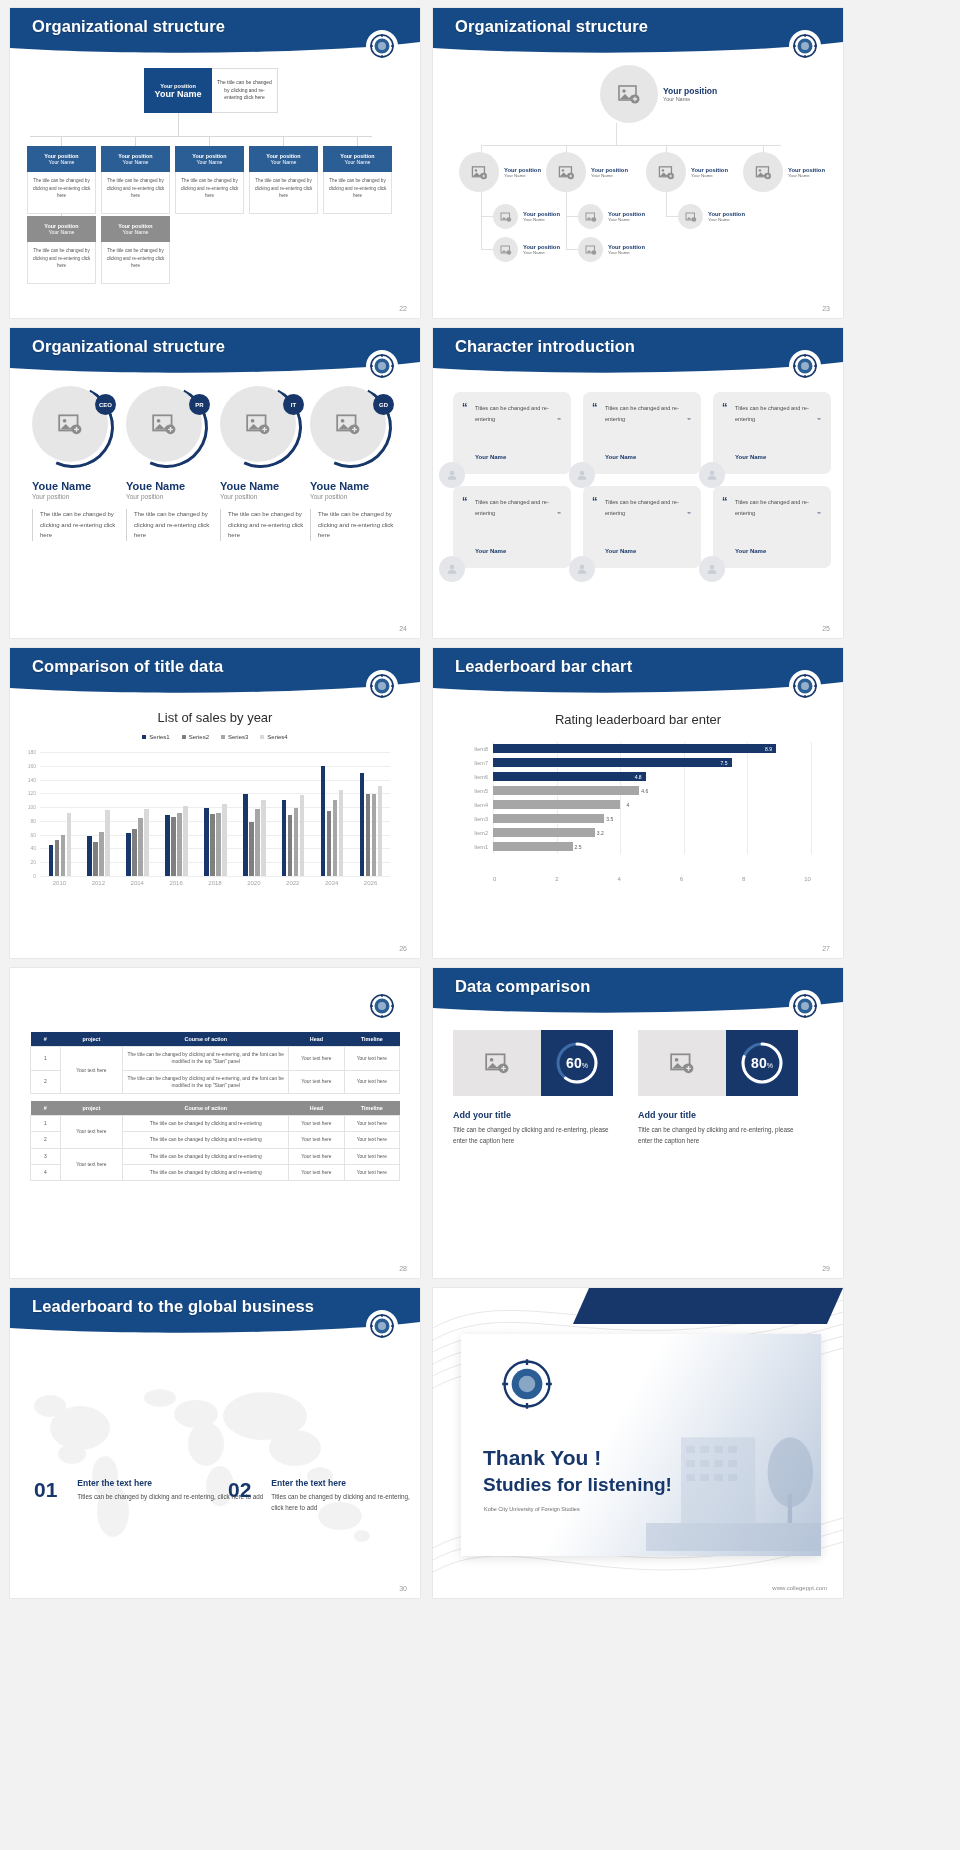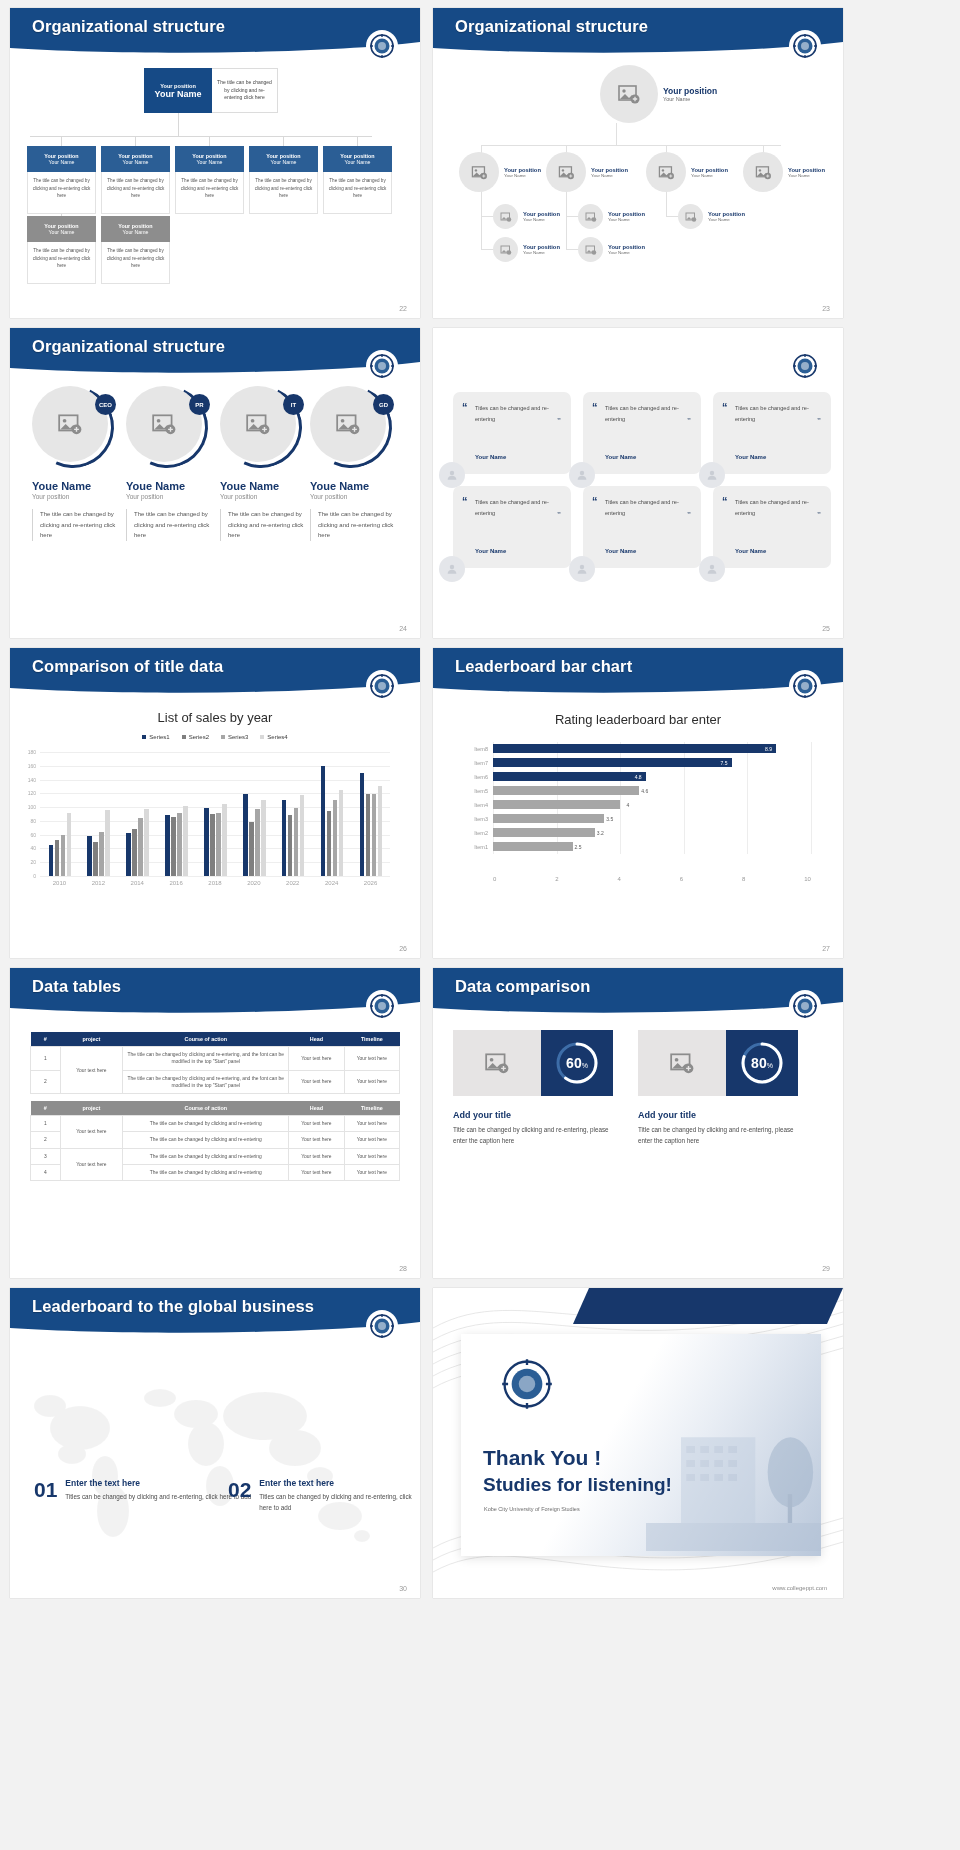--- a/index.html
+++ b/index.html
@@ -150,21 +150,21 @@
   .s8 .donutbox { width:72px; height:66px; background:#17376b; display:flex; align-items:center; justify-content:center; }
   .s8 .donut { position:relative; width:46px; height:46px; border-radius:50%; display:flex; align-items:center; justify-content:center; }
   .s8 .donut .val { color:#fff; font-size:14px; font-weight:bold; position:relative; z-index:2; }
   .s8 .donut .pct { font-size:7px; font-weight:normal; }
   .s8 .cap { position:absolute; top:142px; width:170px; }
   .s8 .cap .h { font-size:9px; font-weight:bold; color:#17376b; }
   .s8 .cap .b { margin-top:4px; font-size:6.3px; color:#4b4b4b; line-height:1.75; }
 
   
   .s9 .mapwrap { position:absolute; inset:0; top:48px; }
-  .s9 .item { position:absolute; top:190px; display:flex; gap:8px;justify-content:center; }
+  .s9 .item { position:absolute; top:190px; display:flex; gap:20px;justify-content:center; }
   .s9 .num { font-size:21px; font-weight:bold; color:#17376b; }
   .s9 .it .h { font-size:8.5px; font-weight:bold; color:#17376b; }
   .s9 .it .b { margin-top:3px; font-size:6.3px; color:#4b4b4b; line-height:1.75; }
 
   
   .s10 { background:#fff; }
   .s10 .topband { position:absolute; right:0; top:0; width:62%; height:36px; background:#17376b; transform:skewX(-24deg); transform-origin:top right; }
   .s10 .card {
     position:absolute; left:28px; top:46px; width:360px; height:222px;
     background:linear-gradient(120deg,#fff 0%,#fff 42%,#e8edf4 62%,#b9c7da 100%);
@@ -532,20 +532,26 @@
         <div class="badge">GD</div>
       </div>
       <div class="nm">Youe Name</div>
       <div class="ps">Your position</div>
       <div class="desc">The title can be changed by clicking and re-entering click here</div>
     </div>
     <div class="pageno">24</div>
   </div>
 
   <div class="slide s4">
+    <div class="band">
+      <svg viewBox="0 0 410 48" preserveAspectRatio="none">
+          <path d="M0,0 H410 V34 C300,47 110,47 0,40 Z" fill="#164a86"></path>
+        </svg>
+      <div class="ttl">Character introduction</div>
+    </div>
     <div class="seal">
       <svg width="26" height="26" viewBox="0 0 26 26">
           <circle cx="13" cy="13" r="11" fill="none" stroke="#17376b" stroke-width="1.6"></circle>
           <circle cx="13" cy="13" r="7.5" fill="#2b5e95"></circle>
           <circle cx="13" cy="13" r="4" fill="#fff" opacity=".5"></circle>
           <path d="M13 1v3M13 22v3M1 13h3M22 13h3" stroke="#17376b" stroke-width="1.4"></path>
         </svg>
     </div>
     <div class="qgrid">
       <div class="qcard">
@@ -869,26 +875,20 @@
         <span>2</span>
         <span>4</span>
         <span>6</span>
         <span>8</span>
         <span>10</span>
       </div>
     <div class="pageno">27</div>
   </div>
 
   <div class="slide s7">
-    <div class="band">
-      <svg viewBox="0 0 410 48" preserveAspectRatio="none">
-          <path d="M0,0 H410 V34 C300,47 110,47 0,40 Z" fill="#164a86"></path>
-        </svg>
-      <div class="ttl">Data tables</div>
-    </div>
     <div class="seal">
       <svg width="26" height="26" viewBox="0 0 26 26">
           <circle cx="13" cy="13" r="11" fill="none" stroke="#17376b" stroke-width="1.6"></circle>
           <circle cx="13" cy="13" r="7.5" fill="#2b5e95"></circle>
           <circle cx="13" cy="13" r="4" fill="#fff" opacity=".5"></circle>
           <path d="M13 1v3M13 22v3M1 13h3M22 13h3" stroke="#17376b" stroke-width="1.4"></path>
         </svg>
     </div>
     <table class="t1" id="tbl1">
         <thead>

